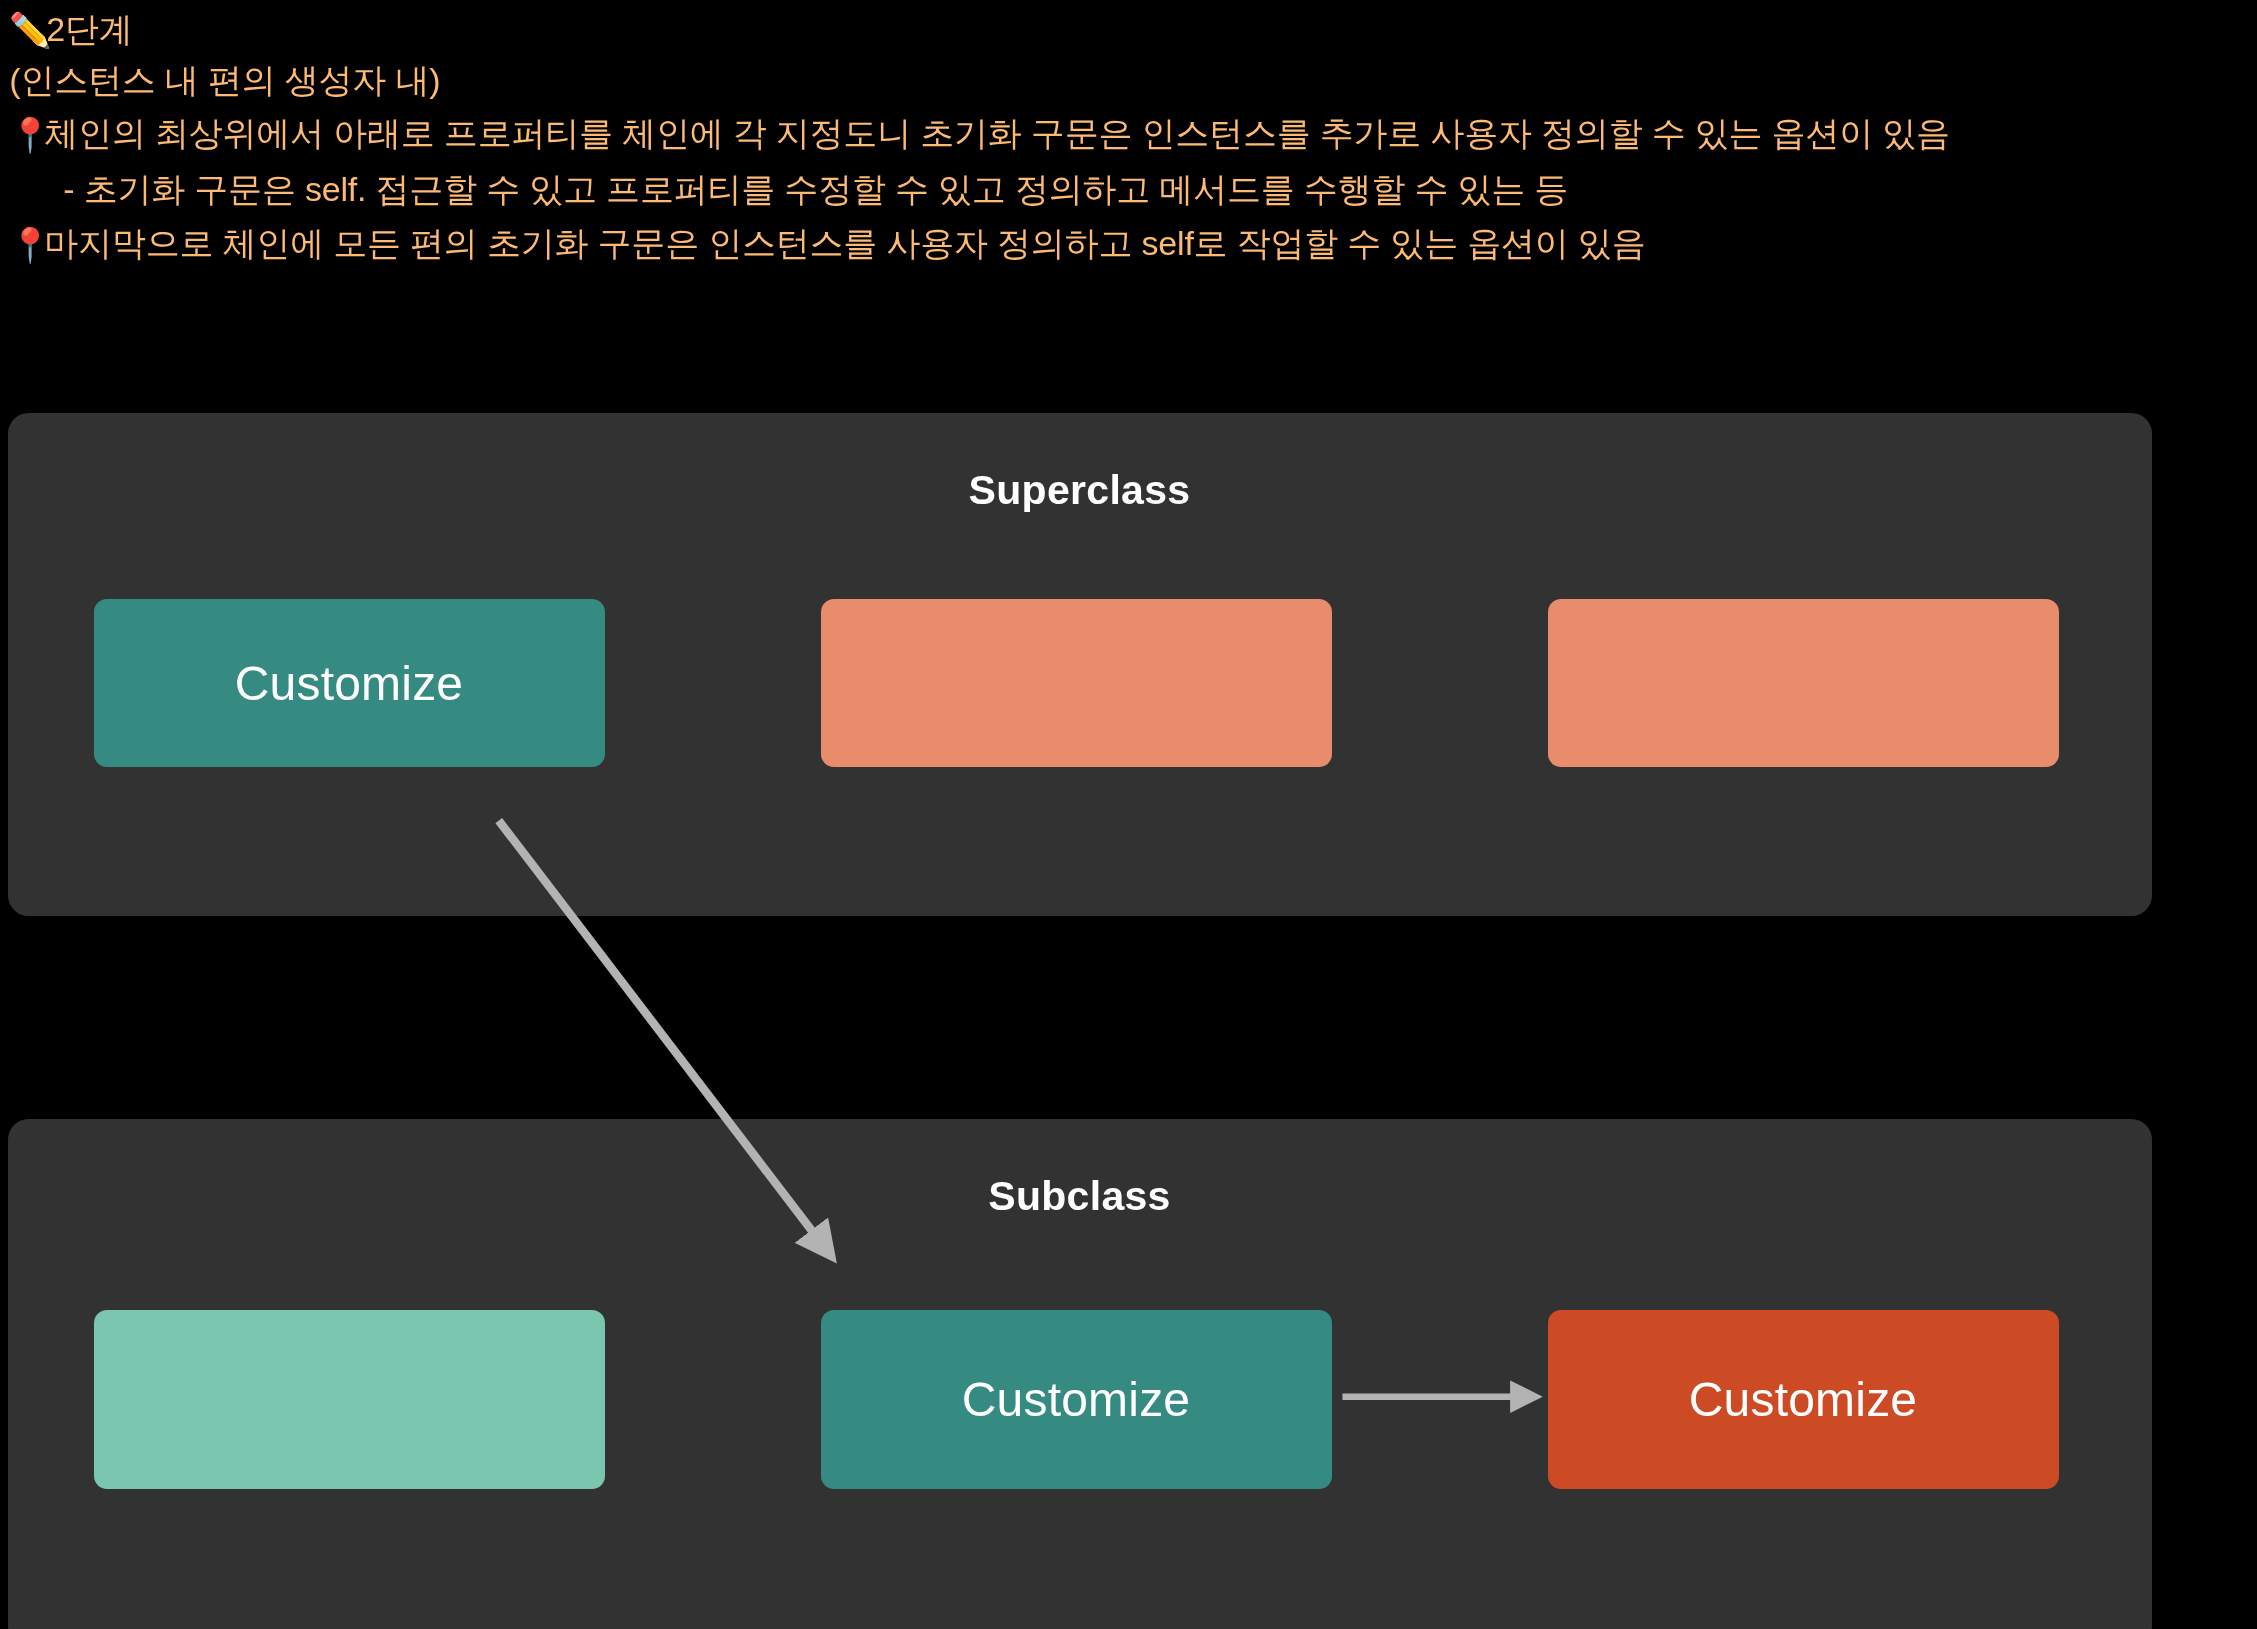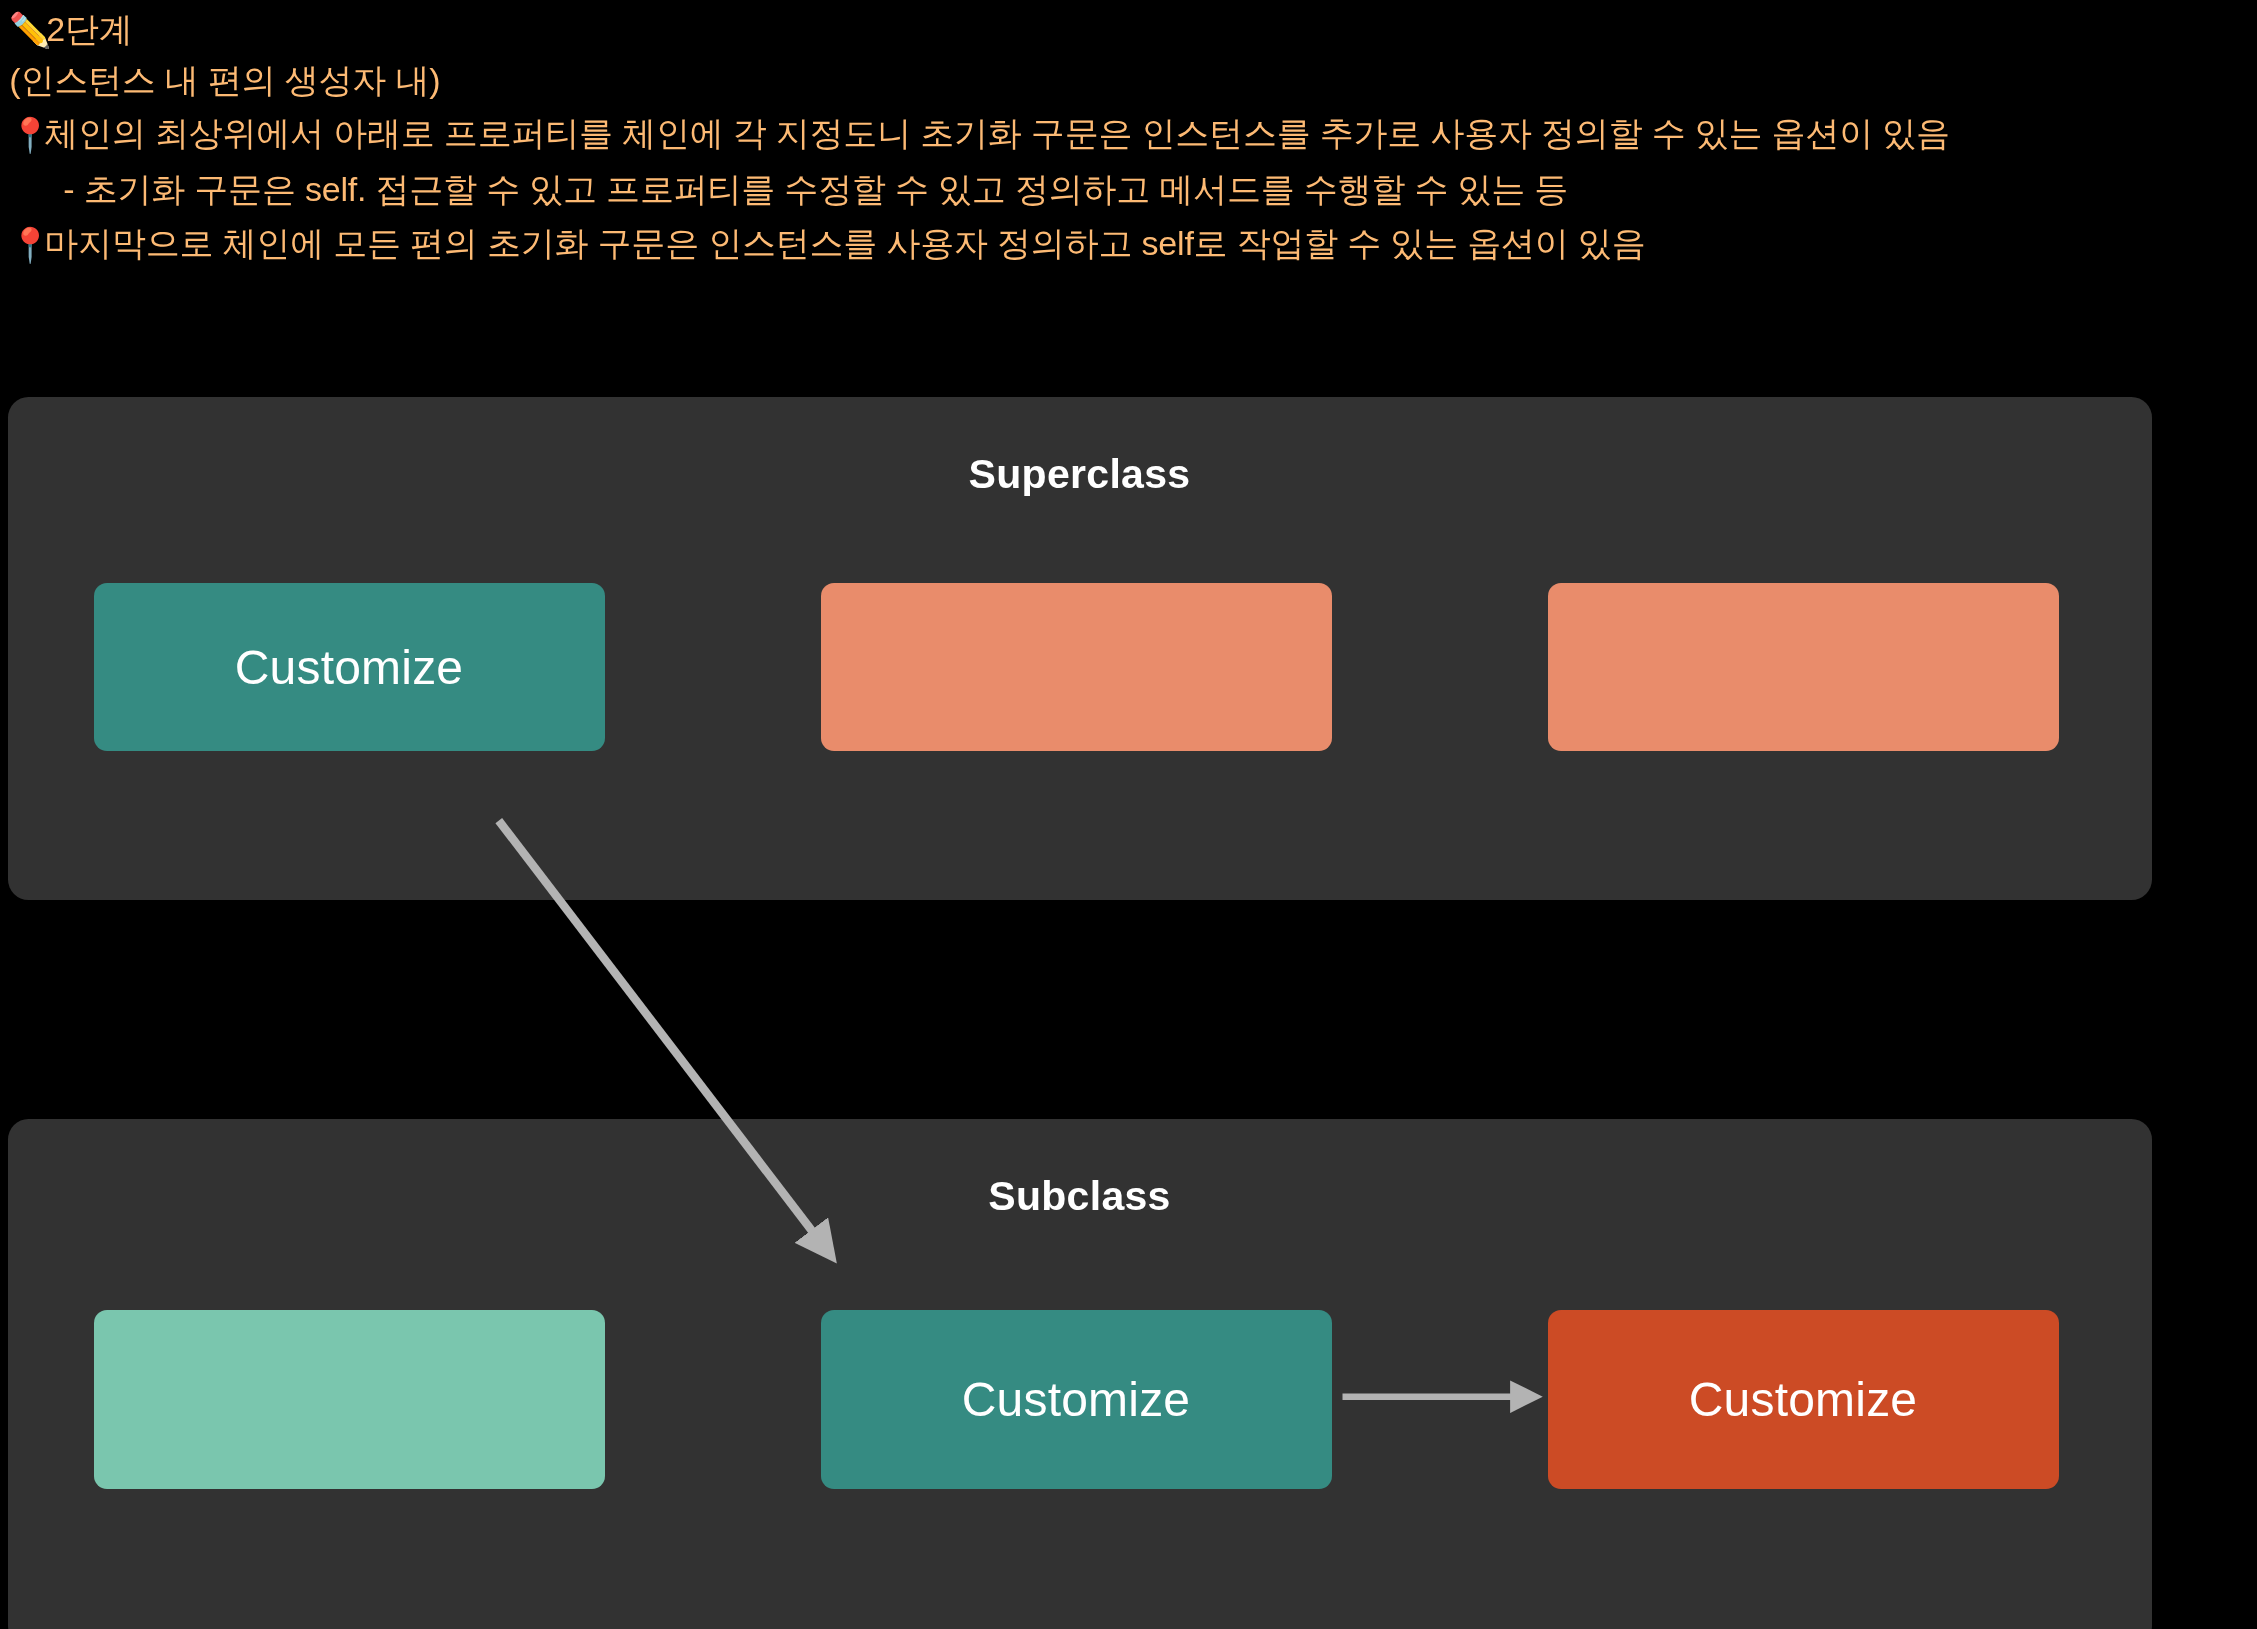--- a/index.html
+++ b/index.html
@@ -66,21 +66,21 @@
 
   
   .panel {
     position: absolute;
     background: #323232;
     border-radius: 20.5px;
   }
 
   #panel-superclass {
     left: 7.5px;
-    top: 397px;
+    top: 413px;
     width: 2144px;
     height: 503px;
     text-decoration: underline;
   }
 
   #panel-subclass {
     left: 7.5px;
     top: 1119px;
     width: 2144px;
     height: 527px;

